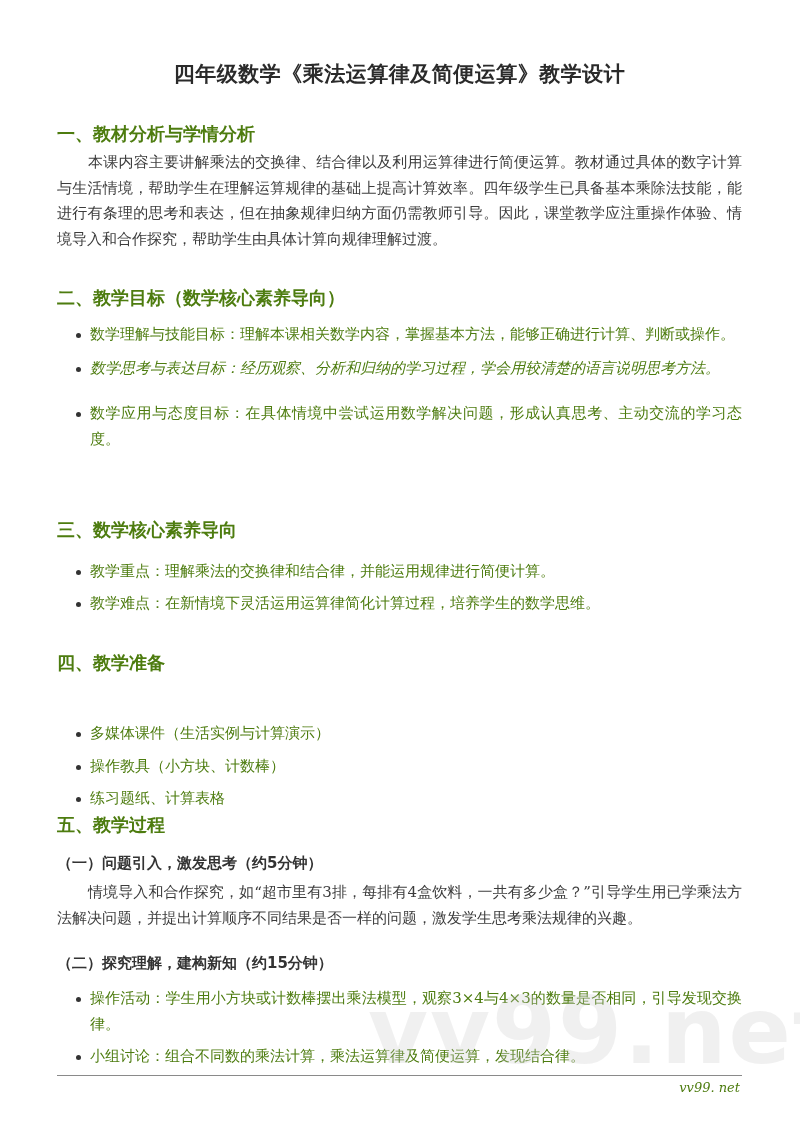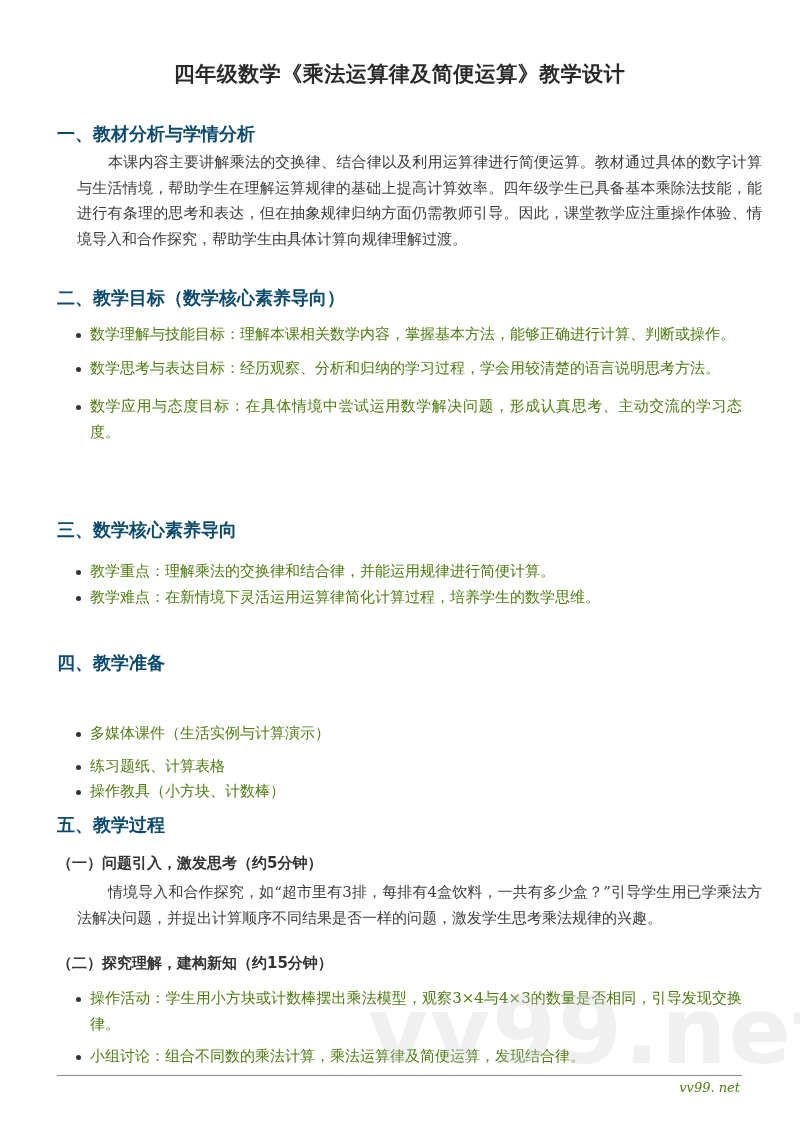--- a/index.html
+++ b/index.html
@@ -32,42 +32,41 @@
       font-size: 21px;
       color: #2a2a2a;
       letter-spacing: 0.5px;
     }
     .h2 {
       position: absolute;
       left: 0;
       font-family: "DejaVu Sans", "Liberation Sans", sans-serif;
       font-weight: bold;
       font-size: 18px;
-      color: #0c4a6e;
+      color: #4d7c0f;
       white-space: nowrap;
     }
     .h3 {
       position: absolute;
       left: 0;
       font-family: "DejaVu Sans", "Liberation Sans", sans-serif;
       font-weight: bold;
       font-size: 15px;
       color: #333;
       white-space: nowrap;
     }
     .para {
       position: absolute;
       left: 0;
       width: 685px;
       font-size: 15px;
       line-height: 25.5px;
       text-indent: 31px;
       color: #3c3c3c;
       text-align: justify;
-      margin-left: 20px;
     }
     .bullets {
       position: absolute;
       left: 0;
       width: 685px;
       margin: 0;
       padding: 0;
       list-style: none;
     }
     .bullets li {
@@ -126,55 +125,55 @@
 
   <div class="h2" style="top:122px;">一、教材分析与学情分析</div>
   <div class="para" style="top:150px;">本课内容主要讲解乘法的交换律、结合律以及利用运算律进行简便运算。教材通过具体的数字计算与生活情境，帮助学生在理解运算规律的基础上提高计算效率。四年级学生已具备基本乘除法技能，能进行有条理的思考和表达，但在抽象规律归纳方面仍需教师引导。因此，课堂教学应注重操作体验、情境导入和合作探究，帮助学生由具体计算向规律理解过渡。</div>
 
   <div class="h2" style="top:286px;">二、教学目标（数学核心素养导向）</div>
   <ul class="bullets" style="top:322px;">
     <li style="margin-bottom:8px;">
       <span class="dot"></span>
       <span>数学理解与技能目标：理解本课相关数学内容，掌握基本方法，能够正确进行计算、判断或操作。</span>
     </li>
-    <li style="margin-bottom:13px;">
+    <li style="margin-bottom:20px;font-style:italic;">
       <span class="dot"></span>
       <span>数学思考与表达目标：经历观察、分析和归纳的学习过程，学会用较清楚的语言说明思考方法。</span>
     </li>
     <li>
       <span class="dot"></span>
       <span>数学应用与态度目标：在具体情境中尝试运用数学解决问题，形成认真思考、主动交流的学习态度。</span>
     </li>
   </ul>
 
   <div class="h2" style="top:518px;">三、数学核心素养导向</div>
   <ul class="bullets" style="top:559px;">
-    <li style="">
+    <li style="margin-bottom:6px;">
       <span class="dot"></span>
       <span>教学重点：理解乘法的交换律和结合律，并能运用规律进行简便计算。</span>
     </li>
     <li>
       <span class="dot"></span>
       <span>教学难点：在新情境下灵活运用运算律简化计算过程，培养学生的数学思维。</span>
     </li>
   </ul>
 
   <div class="h2" style="top:651px;">四、教学准备</div>
   <ul class="bullets" style="top:689px;margin-top:32px;">
     <li style="margin-bottom:7px;">
       <span class="dot"></span>
       <span>多媒体课件（生活实例与计算演示）</span>
     </li>
+    <li style="margin-bottom:7px;">
+      <span class="dot"></span>
+      <span>操作教具（小方块、计数棒）</span>
+    </li>
     <li>
       <span class="dot"></span>
       <span>练习题纸、计算表格</span>
-    </li>
-    <li style="margin-bottom:7px;">
-      <span class="dot"></span>
-      <span>操作教具（小方块、计数棒）</span>
     </li>
   </ul>
 
   <div class="h2" style="top:813px;">五、教学过程</div>
 
   <div class="h3" style="top:854px;">（一）问题引入，激发思考（约5分钟）</div>
   <div class="para" style="top:880px;">情境导入和合作探究，如“超市里有3排，每排有4盒饮料，一共有多少盒？”引导学生用已学乘法方法解决问题，并提出计算顺序不同结果是否一样的问题，激发学生思考乘法规律的兴趣。</div>
 
   <div class="h3" style="top:954px;">（二）探究理解，建构新知（约15分钟）</div>
   <ul class="bullets" style="top:986px;">

